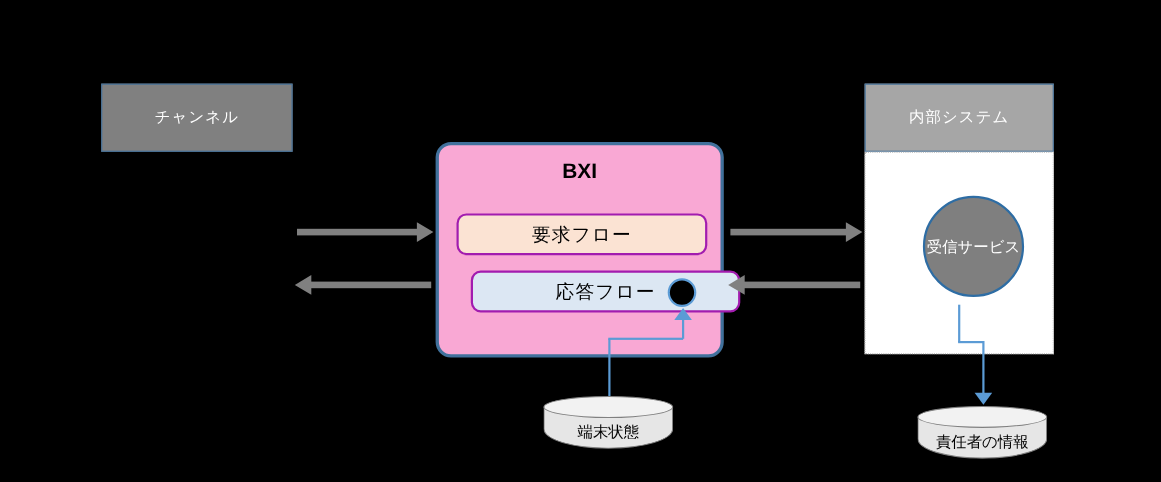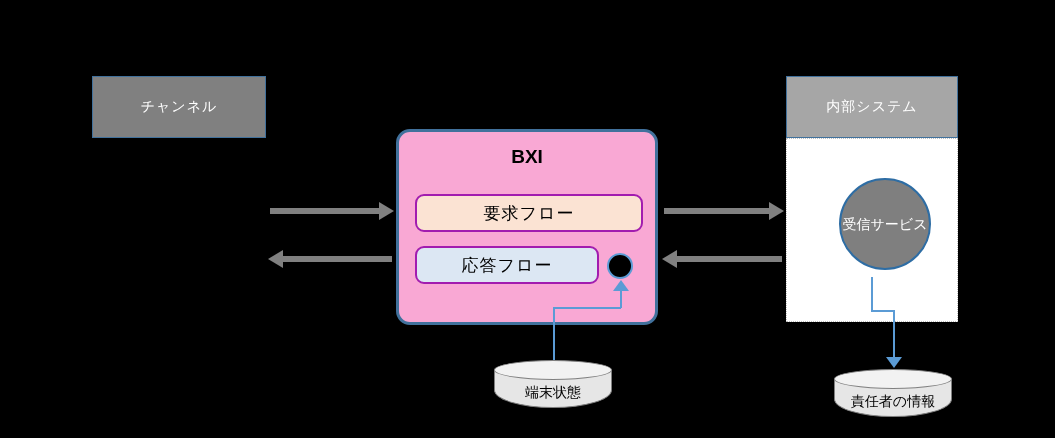--- a/index.html
+++ b/index.html
@@ -153,21 +153,21 @@
   </div>
 
   <div class="bxi-box" style="left:396px;top:129px;width:262px;height:196px;">
 
     <div class="bxi-title" style="top:14px;">BXI</div>
 
     <div class="flow-bar flow-req" style="left:16px;top:62px;width:228px;height:38px;">
       <span>要求フロー</span>
     </div>
 
-    <div class="flow-bar flow-res" style="left:16px;top:114px;width:184px;height:38px;">
+    <div class="flow-bar flow-res" style="left:29px;top:114px;width:245px;height:38px;">
       <span>応答フロー</span>
     </div>
 
     <div class="end-dot" style="left:208px;top:121px;width:26px;height:26px;"></div>
   </div>
 
   <div class="lane" style="left:786px;top:76px;width:172px;height:179px;">
 
     <div class="lane-head" style="width:172px;height:62px;background:#a6a6a6;">
       <span>内部システム</span>

